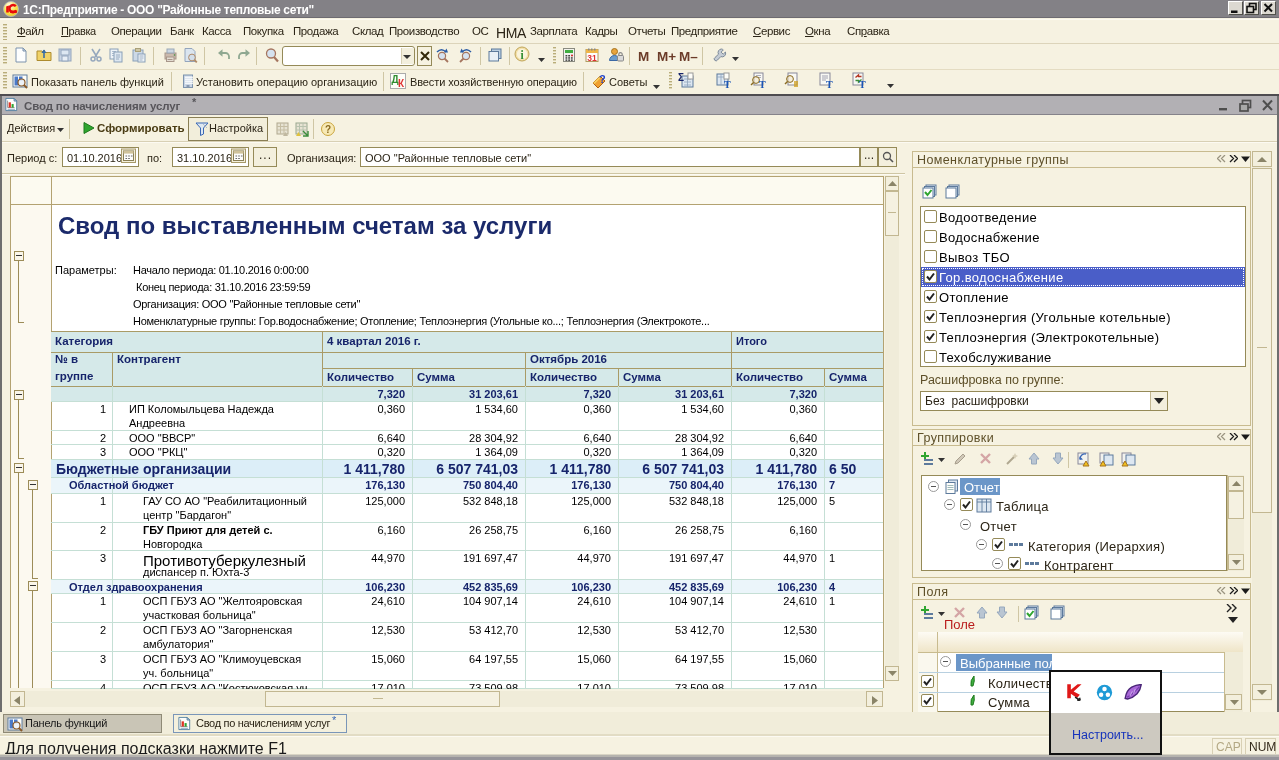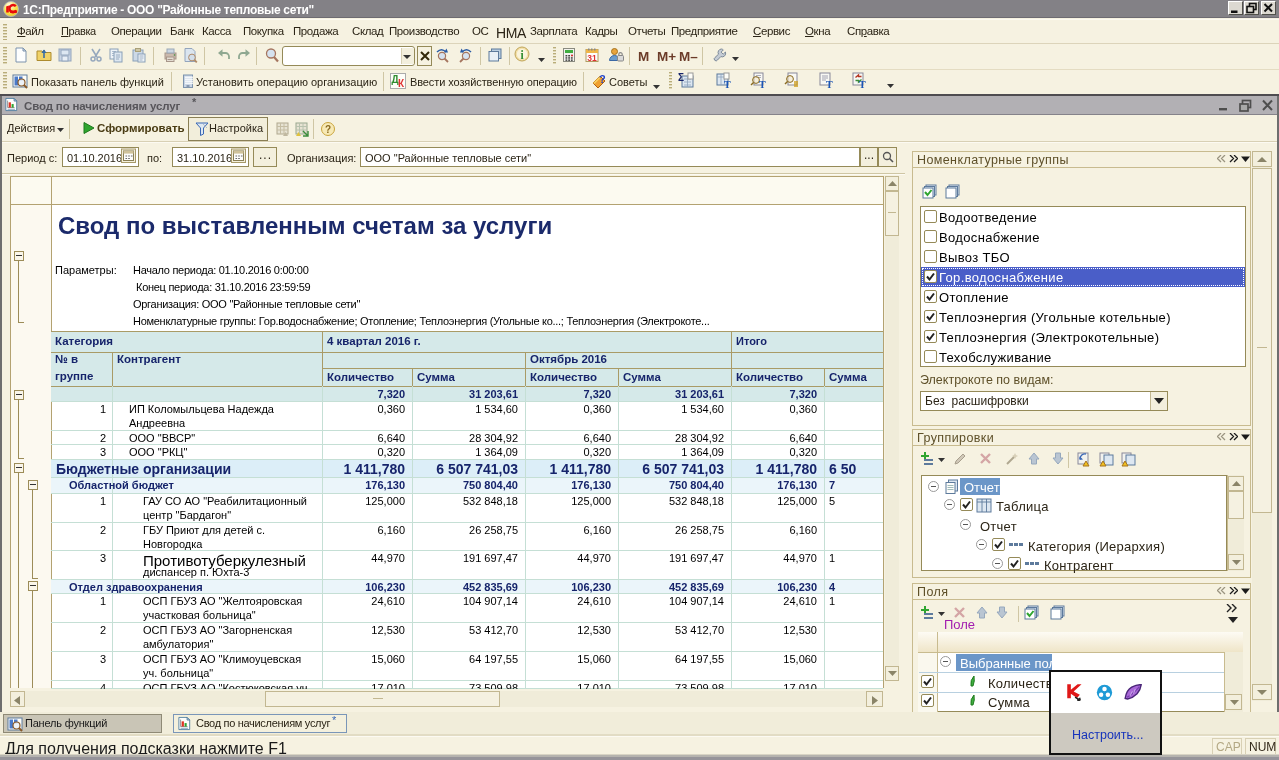--- a/index.html
+++ b/index.html
@@ -559,21 +559,21 @@
 <div class="a" style="left:829px;top:495px;white-space:nowrap;overflow:hidden;width:53px;font-size:11px;font-weight:normal;color:#000">5</div>
 <div class="a" style="left:51px;top:550px;width:832px;height:1px;background:#c5dfd5"></div>
 <div class="a" style="left:112px;top:522px;width:1px;height:28px;background:#c5dfd5"></div>
 <div class="a" style="left:322px;top:522px;width:1px;height:28px;background:#c5dfd5"></div>
 <div class="a" style="left:412px;top:522px;width:1px;height:28px;background:#c5dfd5"></div>
 <div class="a" style="left:525px;top:522px;width:1px;height:28px;background:#c5dfd5"></div>
 <div class="a" style="left:618px;top:522px;width:1px;height:28px;background:#c5dfd5"></div>
 <div class="a" style="left:731px;top:522px;width:1px;height:28px;background:#c5dfd5"></div>
 <div class="a" style="left:824px;top:522px;width:1px;height:28px;background:#c5dfd5"></div>
 <div class="a" style="left:54px;top:524px;width:52px;text-align:right;font-size:11px;color:#000">2</div>
-<div class="a" style="left:143px;top:524px;white-space:nowrap;font-size:11px;font-weight:normal;color:#000">ГБУ Приют для детей с.</div>
+<div class="a" style="left:143px;top:524px;white-space:nowrap;font-size:11px;font-weight:bold;color:#000">ГБУ Приют для детей с.</div>
 <div class="a" style="left:143px;top:538px;white-space:nowrap;font-size:11px;font-weight:normal;color:#000">Новгородка</div>
 <div class="a" style="left:322px;top:524px;width:83px;text-align:right;font-size:11px;font-weight:normal;color:#000">6,160</div>
 <div class="a" style="left:412px;top:524px;width:106px;text-align:right;font-size:11px;font-weight:normal;color:#000">26 258,75</div>
 <div class="a" style="left:525px;top:524px;width:86px;text-align:right;font-size:11px;font-weight:normal;color:#000">6,160</div>
 <div class="a" style="left:618px;top:524px;width:106px;text-align:right;font-size:11px;font-weight:normal;color:#000">26 258,75</div>
 <div class="a" style="left:731px;top:524px;width:86px;text-align:right;font-size:11px;font-weight:normal;color:#000">6,160</div>
 <div class="a" style="left:51px;top:579px;width:832px;height:1px;background:#c5dfd5"></div>
 <div class="a" style="left:112px;top:550px;width:1px;height:29px;background:#c5dfd5"></div>
 <div class="a" style="left:322px;top:550px;width:1px;height:29px;background:#c5dfd5"></div>
 <div class="a" style="left:412px;top:550px;width:1px;height:29px;background:#c5dfd5"></div>
@@ -758,21 +758,21 @@
     <path d="M3 6.5 l2.5 3 l4.5 -6" stroke="#222" stroke-width="2" fill="none"></path>
   </svg>
 <div class="a" style="left:939px;top:310px;white-space:nowrap;color:#000;font-size:13px;letter-spacing:0.35px">Теплоэнергия (Угольные котельные)</div>
 <div class="a" style="left:924px;top:330px;width:13px;height:13px;background:#fff;border:1px solid #958a58;border-radius:2px"></div>
 <svg class="a" style="left:924px;top:330px" width="13" height="13">
     <path d="M3 6.5 l2.5 3 l4.5 -6" stroke="#222" stroke-width="2" fill="none"></path>
   </svg>
 <div class="a" style="left:939px;top:330px;white-space:nowrap;color:#000;font-size:13px;letter-spacing:0.35px">Теплоэнергия (Электрокотельные)</div>
 <div class="a" style="left:924px;top:350px;width:13px;height:13px;background:#fff;border:1px solid #958a58;border-radius:2px"></div>
 <div class="a" style="left:939px;top:350px;white-space:nowrap;color:#000;font-size:13px;letter-spacing:0.35px">Техобслуживание</div>
-<div class="a" style="left:920px;top:373px;white-space:nowrap;color:#5d4f28;font-size:12.5px">Электрокоте по видам:</div>
+<div class="a" style="left:920px;top:373px;white-space:nowrap;color:#5d4f28;font-size:12.5px">Расшифровка по группе:</div>
 <div class="a" style="left:920px;top:391px;width:248px;height:20px;background:#fff;border:1px solid #958a58"></div>
 <div class="a" style="left:925px;top:394px;white-space:nowrap;font-size:12px">Без&nbsp;&nbsp;расшифровки</div>
 <div class="a" style="left:1150px;top:392px;width:17px;height:18px;background:#f3efdd;border-left:1px solid #c2b791"></div>
 <svg class="a" style="left:1154px;top:398px" width="10" height="6">
     <path d="M0 0 h10 L5 6 z" fill="#222"></path>
   </svg>
 <div class="a" style="left:912px;top:429px;width:339px;height:17px;background:#f6f2e1;border:1px solid #c8bb8f"></div>
 <div class="a" style="left:917px;top:431px;white-space:nowrap;color:#5d4f28;font-size:12.5px;letter-spacing:0.4px">Группировки</div>
 <svg class="a" style="left:1217px;top:433px" width="9" height="8">
     <path d="M4 0 L0.5 3.5 L4 7 M8 0 L4.5 3.5 L8 7" stroke="#9a9480" stroke-width="1.3" fill="none"></path>
@@ -938,21 +938,21 @@
     <path d="M1 0 L5 4 L1 8 M6 0 L10 4 L6 8" stroke="#222" stroke-width="1.4" fill="none"></path>
   </svg>
 <svg class="a" style="left:1228px;top:617px" width="10" height="7">
     <path d="M0 0 h10 L5 6 z" fill="#222"></path>
   </svg>
 <div class="a" style="left:918px;top:632px;width:325px;height:80px;background:#fff;border:1px solid #958a58"></div>
 <div class="a" style="left:918px;top:632px;width:325px;height:20px;background:linear-gradient(#fdfbf4,#efe5c8)"></div>
 <div class="a" style="left:918px;top:652px;width:19px;height:60px;background:#faf8ee"></div>
 <div class="a" style="left:937px;top:632px;width:1px;height:80px;background:#c8bb8f"></div>
 <div class="a" style="left:918px;top:652px;width:325px;height:1px;background:#c8bb8f"></div>
-<div class="a" style="left:944px;top:617px;white-space:nowrap;font-size:13px;color:#a21caf">Поле</div>
+<div class="a" style="left:944px;top:617px;white-space:nowrap;font-size:13px;color:#b91c1c">Поле</div>
 <div class="a" style="left:956px;top:654px;width:96px;height:17px;background:#6b96c8"></div>
 <svg class="a" style="left:940px;top:656px" width="11" height="11">
     <circle cx="5.5" cy="5.5" r="5" fill="#fff" stroke="#999"></circle>
     <path d="M3 5.5 h5" stroke="#555"></path>
   </svg>
 <div class="a" style="left:960px;top:656px;white-space:nowrap;color:#fff;font-size:13px">Выбранные поля</div>
 <div class="a" style="left:919px;top:672px;width:324px;height:1px;background:#b8d0e0"></div>
 <div class="a" style="left:921px;top:675px;width:13px;height:13px;background:#fff;border:1px solid #958a58;border-radius:2px"></div>
 <svg class="a" style="left:921px;top:675px" width="13" height="13">
     <path d="M3 6.5 l2.5 3 l4.5 -6" stroke="#222" stroke-width="2" fill="none"></path>

